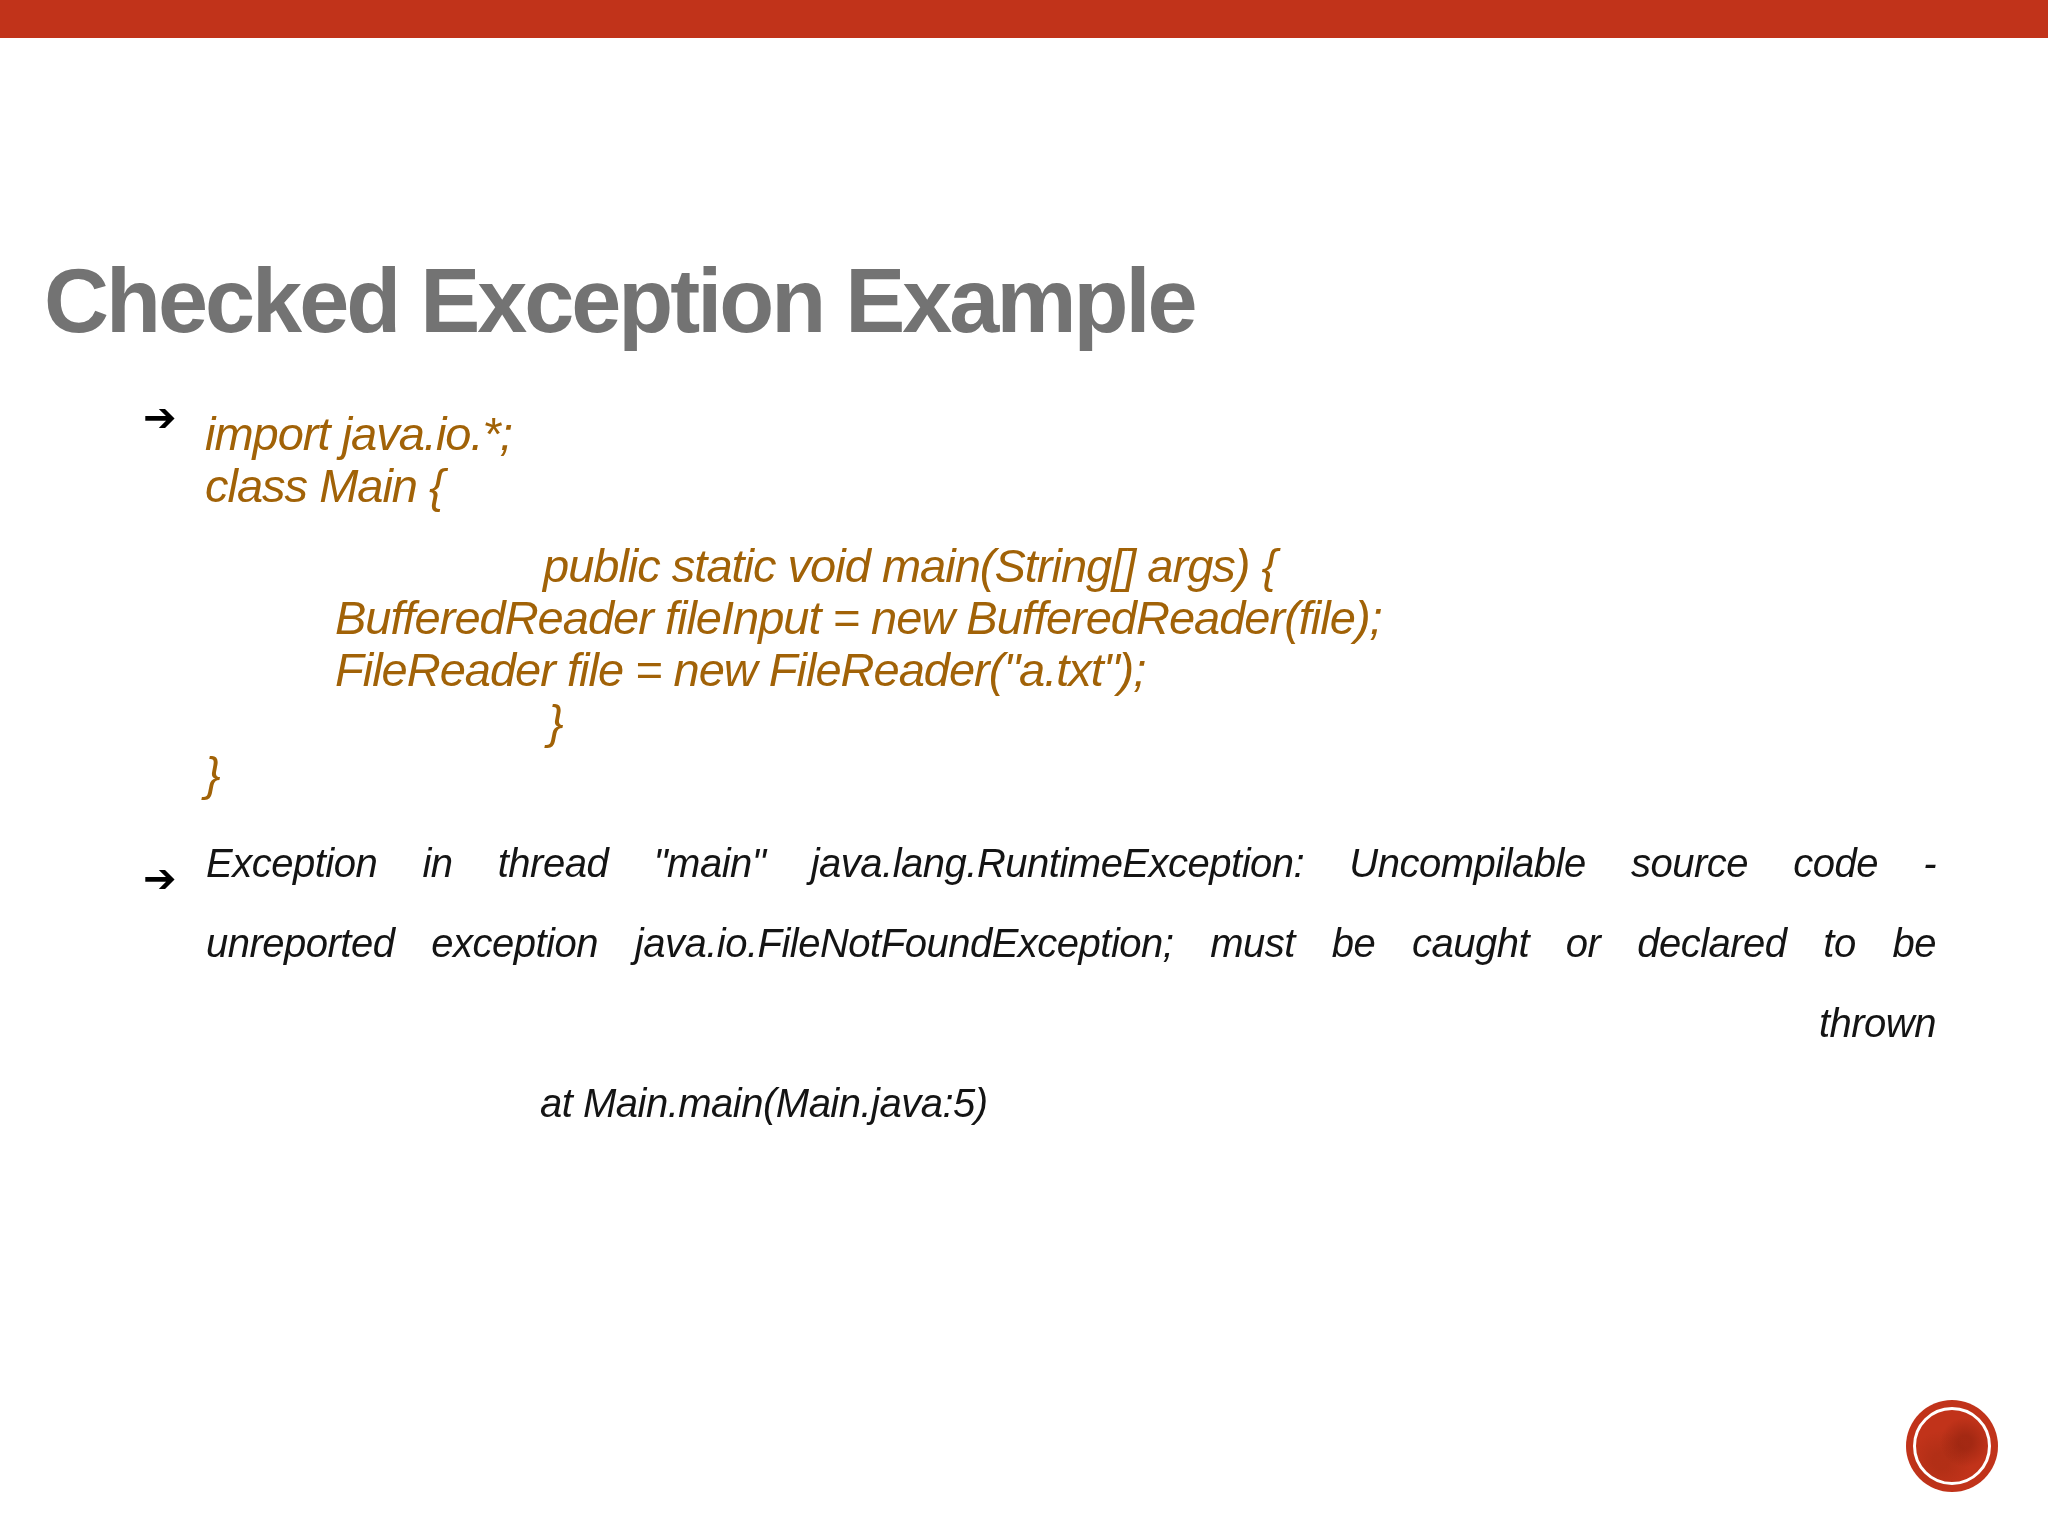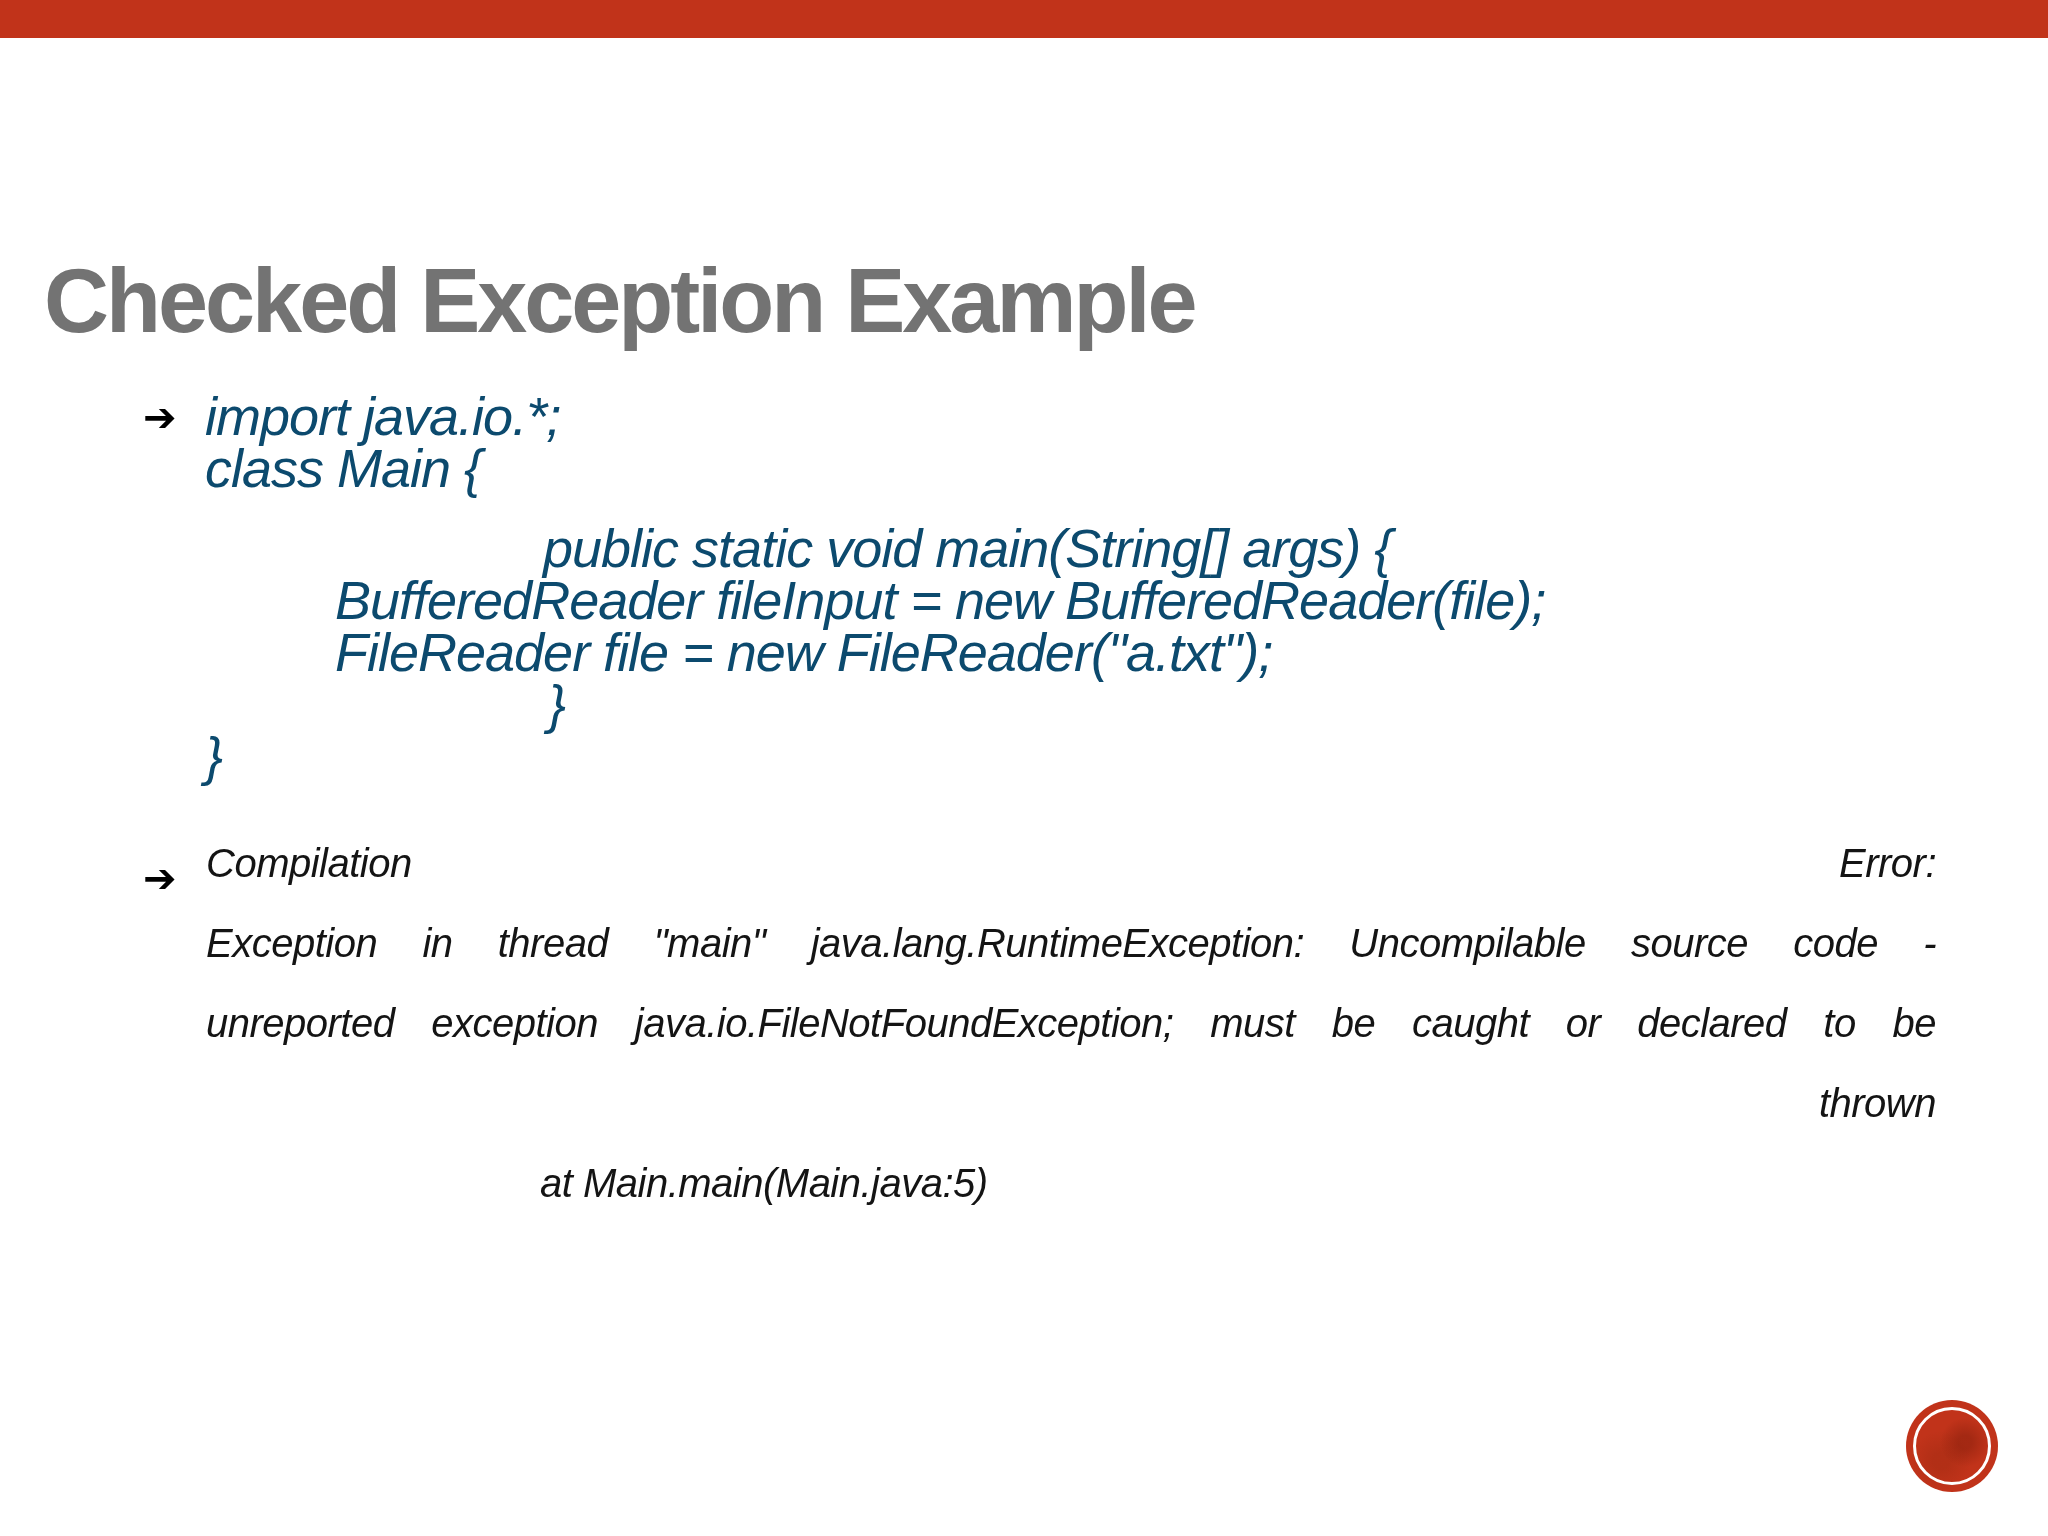--- a/index.html
+++ b/index.html
@@ -24,23 +24,23 @@
   }
 
   .bullet-arrow {
     position: absolute; left: 143px;
     font-size: 40px; font-style: normal; color: #000;
   }
   #arrow-code  { top: 391px; line-height: 52px; }
   #arrow-error { top: 838px; line-height: 80px; }
 
   .code-block {
-    position: absolute; left: 205px; top: 390px;
-    font-style: italic; font-size: 54px; letter-spacing: -1px;
-    color: #0c4a6e;
+    position: absolute; left: 205px; top: 408px;
+    font-style: italic; font-size: 47px; letter-spacing: -1px;
+    color: #a16207;
   }
   .code-block .line { height: 52px; line-height: 52px; white-space: pre; }
   .code-block .gap  { height: 12px; }
   .ind-main  { padding-left: 338px; margin-top: 16px; }  
   .ind-body  { padding-left: 130px; }  
   .ind-brace { padding-left: 343px; }  
 
   .error-block {
     position: absolute; left: 206px; top: 836px;
     width: 1730px;
@@ -82,24 +82,20 @@
   <div class="line ind-main">public static void main(String[] args) {</div>
   <div class="line ind-body">BufferedReader fileInput = new BufferedReader(file);</div>
   <div class="line ind-body">FileReader file = new FileReader("a.txt");</div>
   <div class="line ind-brace">}</div>
   <div class="line">}</div>
 </div>
 
 <span class="bullet-arrow" id="arrow-error">➔</span>
 
 <div class="error-block">
-  <div class="eline split">
-    <span>Compilation</span>
-    <span>Error:</span>
-  </div>
   <div class="eline just">Exception in thread "main" java.lang.RuntimeException: Uncompilable source code -</div>
   <div class="eline just">unreported exception java.io.FileNotFoundException; must be caught or declared to be</div>
   <div class="eline cent">thrown</div>
   <div class="eline trace">at Main.main(Main.java:5)</div>
 </div>
 
 <div class="stamp-badge">
   <div class="ring"></div>
 </div>
 

